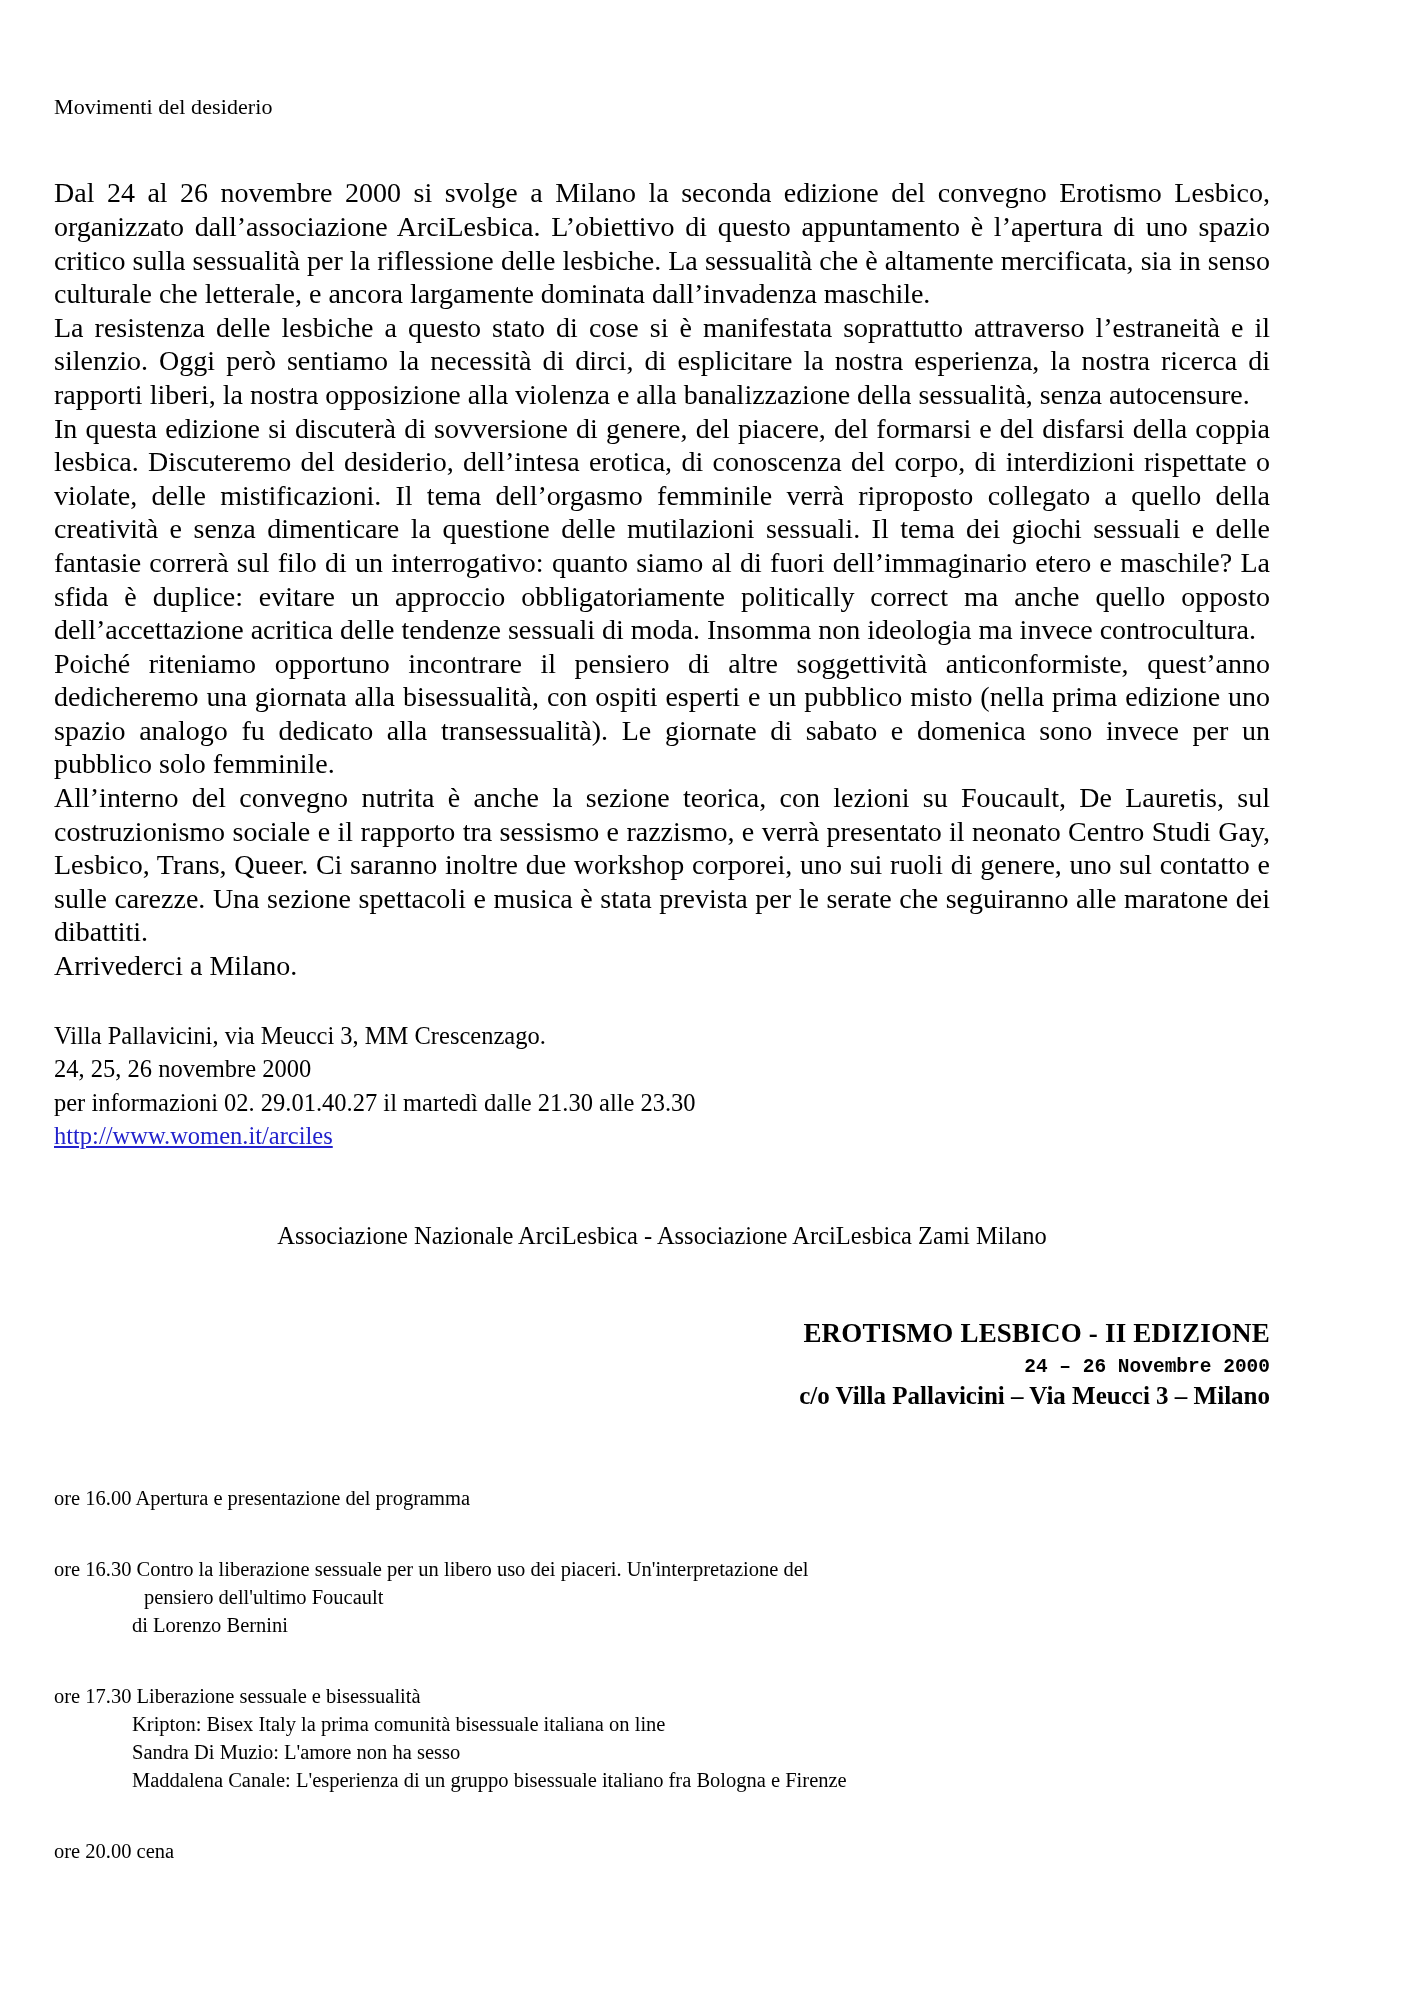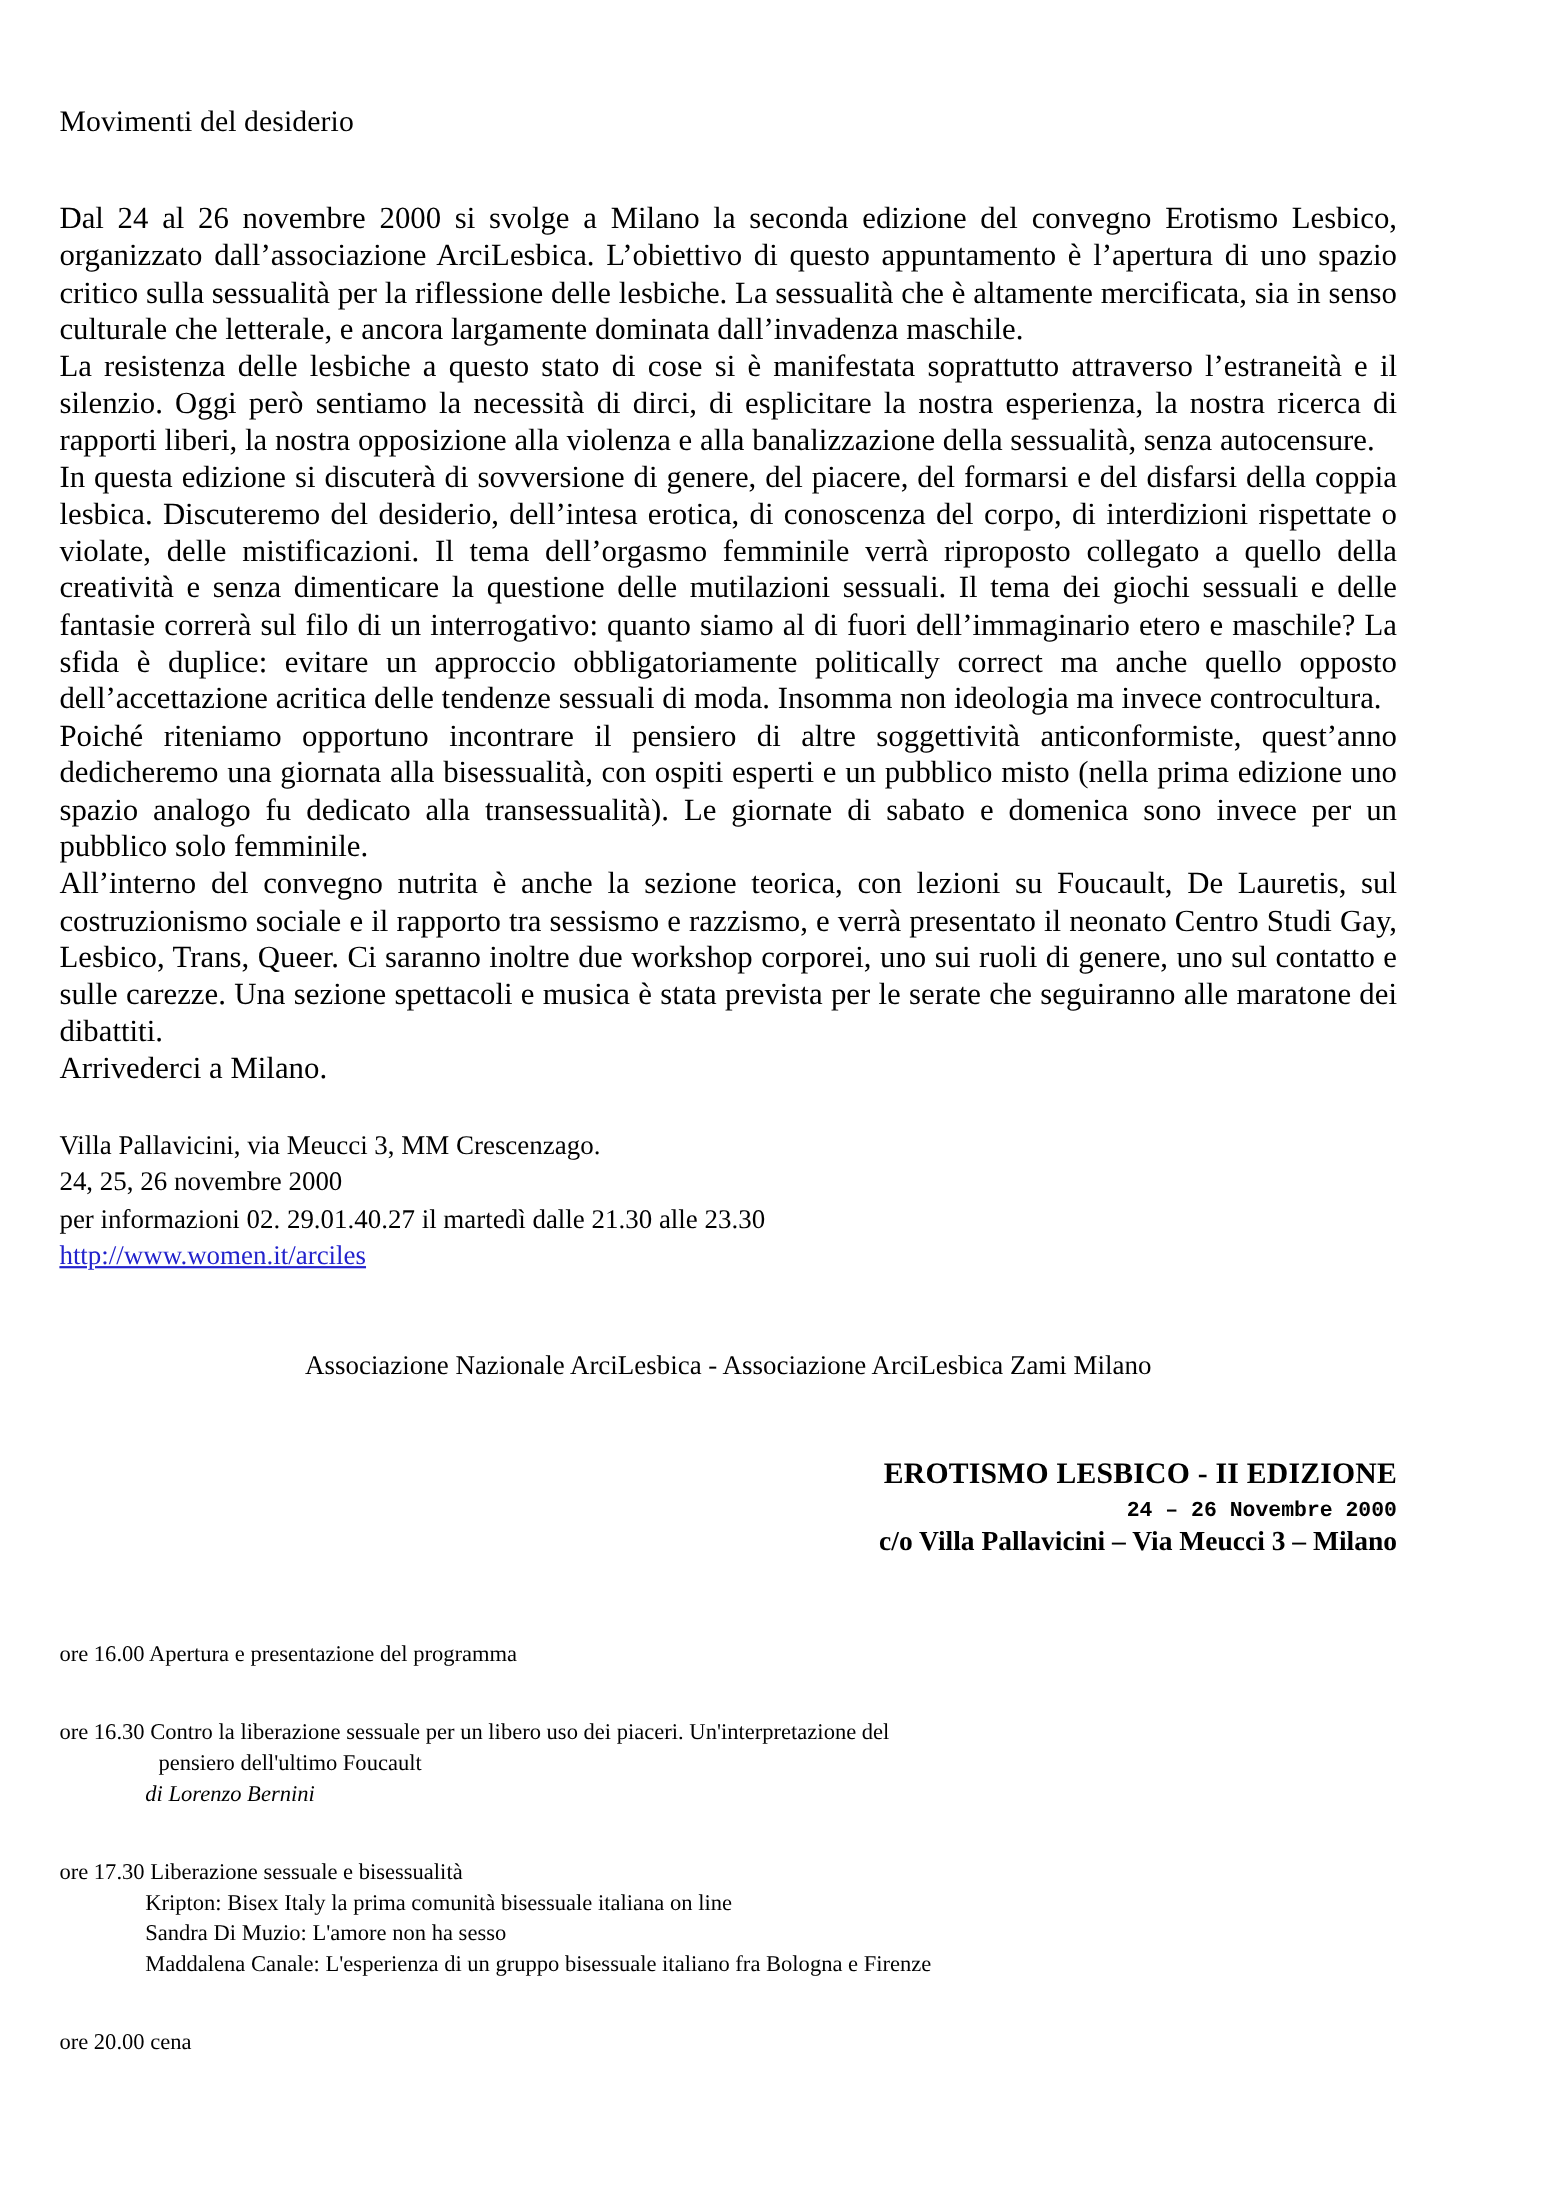--- a/index.html
+++ b/index.html
@@ -24,21 +24,21 @@
 
   .content {
     position: absolute;
     left: 54px;
     top: 0;
     width: 1216px;
   }
 
   
   .doc-title {
-    font-size: 27px;
+    font-size: 22px;
     line-height: 1.2;
     margin: 0;
     padding-top: 94px;
     font-weight: normal;
     letter-spacing: 0.1px;
   }
 
   
   .body-block {
     margin-top: 56px;
@@ -126,21 +126,21 @@
 
   .slot-main {
     line-height: 28px;
   }
 
   .slot-sub {
     line-height: 28px;
   }
 
   .indent-1 { padding-left: 90px; }
-  .indent-2 { padding-left: 78px; font-style: italic; }
+  .indent-2 { padding-left: 78px; }
   .indent-3 { padding-left: 78px; }
 </style>
 </head>
 <body>
 
 <div class="page">
   <div class="content">
 
     <h1 class="doc-title">Movimenti del desiderio</h1>
 

